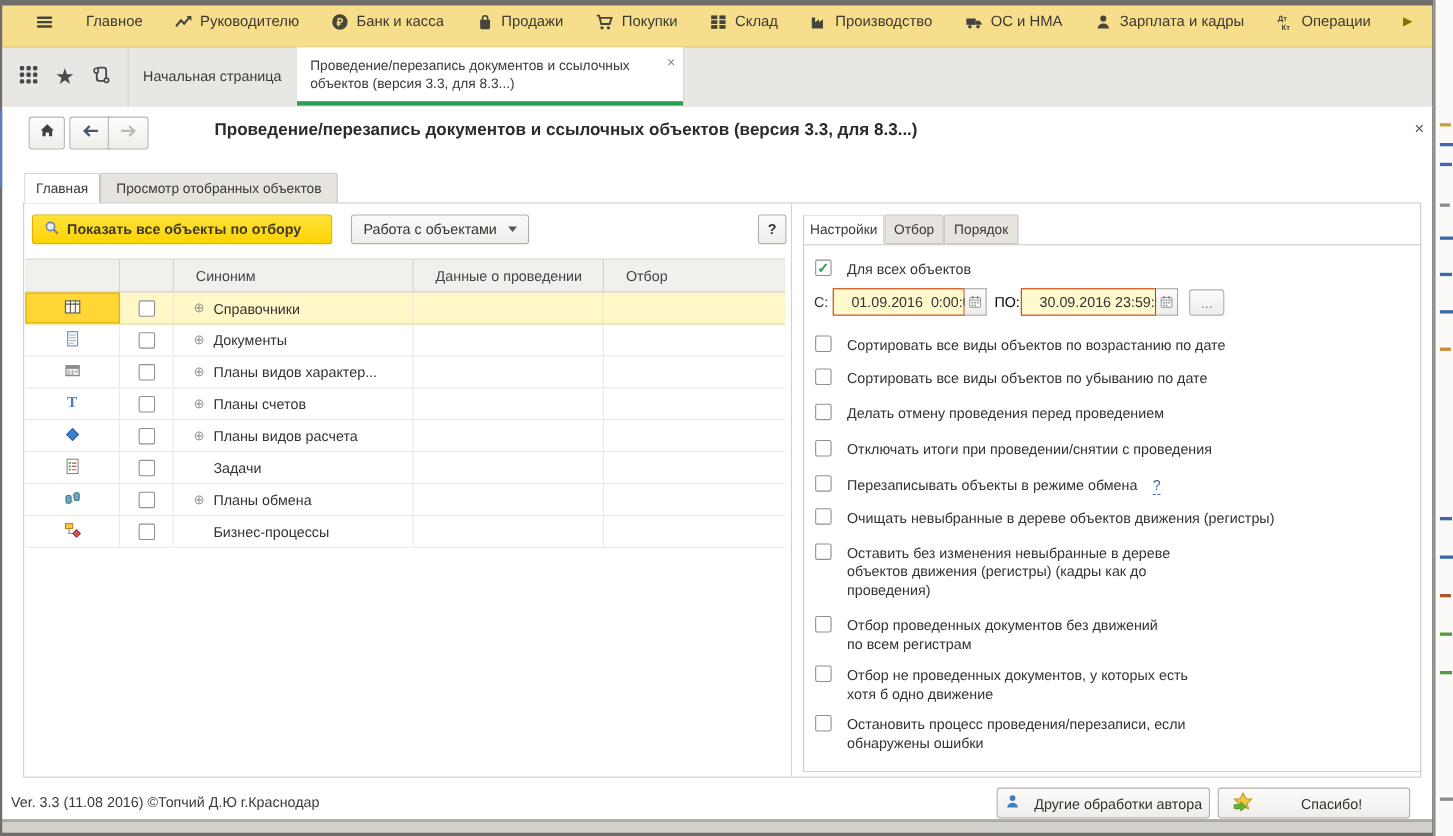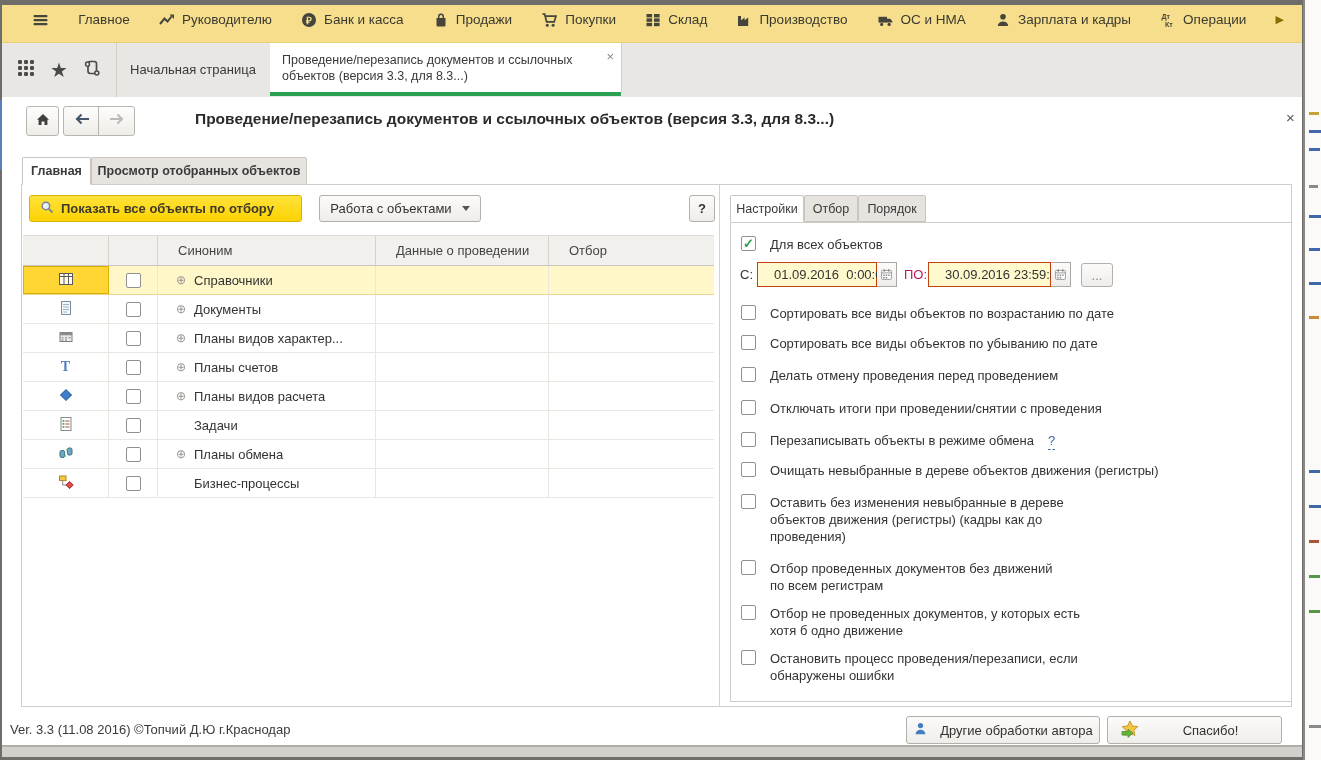--- a/index.html
+++ b/index.html
@@ -15,21 +15,21 @@
   .tabstrip{left:2px;top:43px;width:1300px;height:54px;background:#e9e7e4;border-bottom:1px solid #d8d5d1;}
   .tools{position:absolute;left:0;top:0;width:114px;height:54px;border-right:1px solid #d2cfcb;display:flex;align-items:center;justify-content:space-evenly;}
   .tab-home{position:absolute;left:114px;top:0;width:154px;height:53px;border-right:1px solid #d2cfcb;display:flex;align-items:center;justify-content:center;font-size:13px;color:#3a3a3a;}
   .tab-doc{position:absolute;left:268px;top:0;width:352px;height:49px;background:#fff;border-right:1px solid #d2cfcb;font-size:12.5px;color:#3a3a3a;line-height:16px;padding:9px 26px 0 12px;box-sizing:border-box;}
   .tab-doc .underline{position:absolute;left:0;bottom:-4px;width:100%;height:4px;background:#2ba053;}
   .tab-doc .x{position:absolute;right:7px;top:6px;color:#8a8884;font-size:13px;}
   
   .navbtn{border:1px solid #b9b6b2;border-radius:3px;background:linear-gradient(#fdfdfc,#efede9);display:flex;align-items:center;justify-content:center;}
   .title{font-size:15.5px;font-weight:bold;color:#2b2b2b;white-space:nowrap;}
   
-  .ptab{box-sizing:border-box;height:28px;display:flex;align-items:center;justify-content:center;font-size:12.5px;color:#3a3a3a;border:1px solid #c9c6c1;border-radius:2px 2px 0 0;font-weight:bold;}
+  .ptab{box-sizing:border-box;height:28px;display:flex;align-items:center;justify-content:center;font-size:12.5px;color:#3a3a3a;border:1px solid #c9c6c1;border-radius:2px 2px 0 0;}
   .ptab.active{background:#fff;border-bottom:1px solid #fff;z-index:3;}
   .ptab.inactive{background:#e7e4e0;}
   .contentbox{left:21px;top:184px;width:1271px;height:522px;border:1px solid #d0cdc8;background:#fff;box-sizing:border-box;}
   
   .btn{box-sizing:border-box;border:1px solid #b3afaa;border-radius:3px;background:linear-gradient(#fcfbfa,#efedea);display:flex;align-items:center;justify-content:center;font-size:13px;color:#33322c;}
   .ybtn{box-sizing:border-box;border:1px solid #dcb200;border-radius:3px;background:linear-gradient(#ffe23a,#fdd303);display:flex;align-items:center;gap:6px;font-size:13px;font-weight:bold;color:#3f3a28;padding:0 10px;}
   .caret{width:0;height:0;border-left:4px solid transparent;border-right:4px solid transparent;border-top:5px solid #555;margin-left:10px;}
   
   .thead{display:flex;background:#f2f0ed;border-bottom:1px solid #c9c6c2;border-top:1px solid #dfdcd8;box-sizing:border-box;font-size:13px;color:#444;}
   .thead > div{box-sizing:border-box;border-right:1px solid #d5d2ce;height:29px;display:flex;align-items:center;padding-left:20px;}
@@ -435,21 +435,21 @@
               <rect x="4.5" y="1.5" width="1.6" height="3"></rect>
               <rect x="10" y="1.5" width="1.6" height="3"></rect>
               <rect x="4" y="8" width="1.8" height="1.8"></rect>
               <rect x="7" y="8" width="1.8" height="1.8"></rect>
               <rect x="10" y="8" width="1.8" height="1.8"></rect>
               <rect x="4" y="11" width="1.8" height="1.8"></rect>
               <rect x="7" y="11" width="1.8" height="1.8"></rect>
             </g>
           </svg>
         </div>
-      <div class="abs" style="left:173px;top:44px;font-size:13px;color:#be185d;">ПО:</div>
+      <div class="abs" style="left:173px;top:44px;font-size:13px;color:#000000;">ПО:</div>
       <div class="abs datein" style="left:197px;top:39px;width:123px;">30.09.2016 23:59:59</div>
       <div class="abs calbtn" style="left:320px;top:39px;">
           <svg width="13" height="13" viewBox="0 0 16 16">
             <rect x="2" y="3" width="12" height="11" rx="1" fill="#fff" stroke="#888"></rect>
             <line x1="2" y1="6" x2="14" y2="6" stroke="#888"></line>
             <g fill="#888">
               <rect x="4.5" y="1.5" width="1.6" height="3"></rect>
               <rect x="10" y="1.5" width="1.6" height="3"></rect>
               <rect x="4" y="8" width="1.8" height="1.8"></rect>
               <rect x="7" y="8" width="1.8" height="1.8"></rect>

